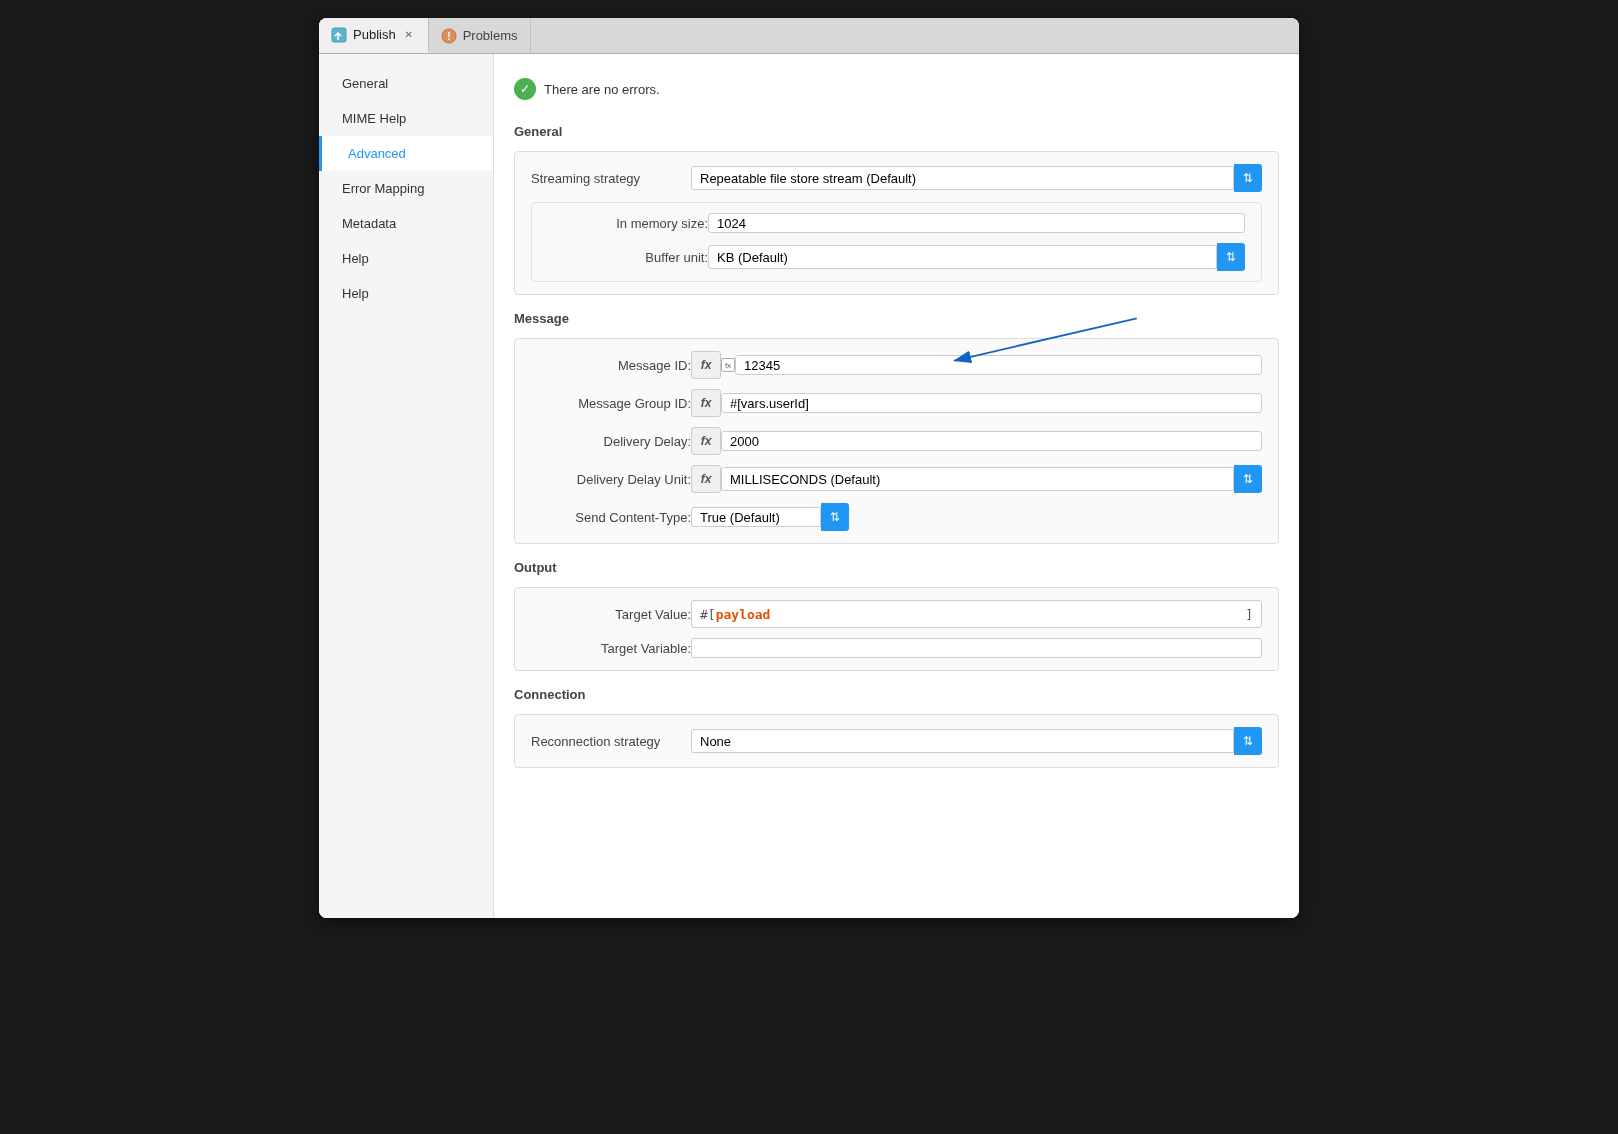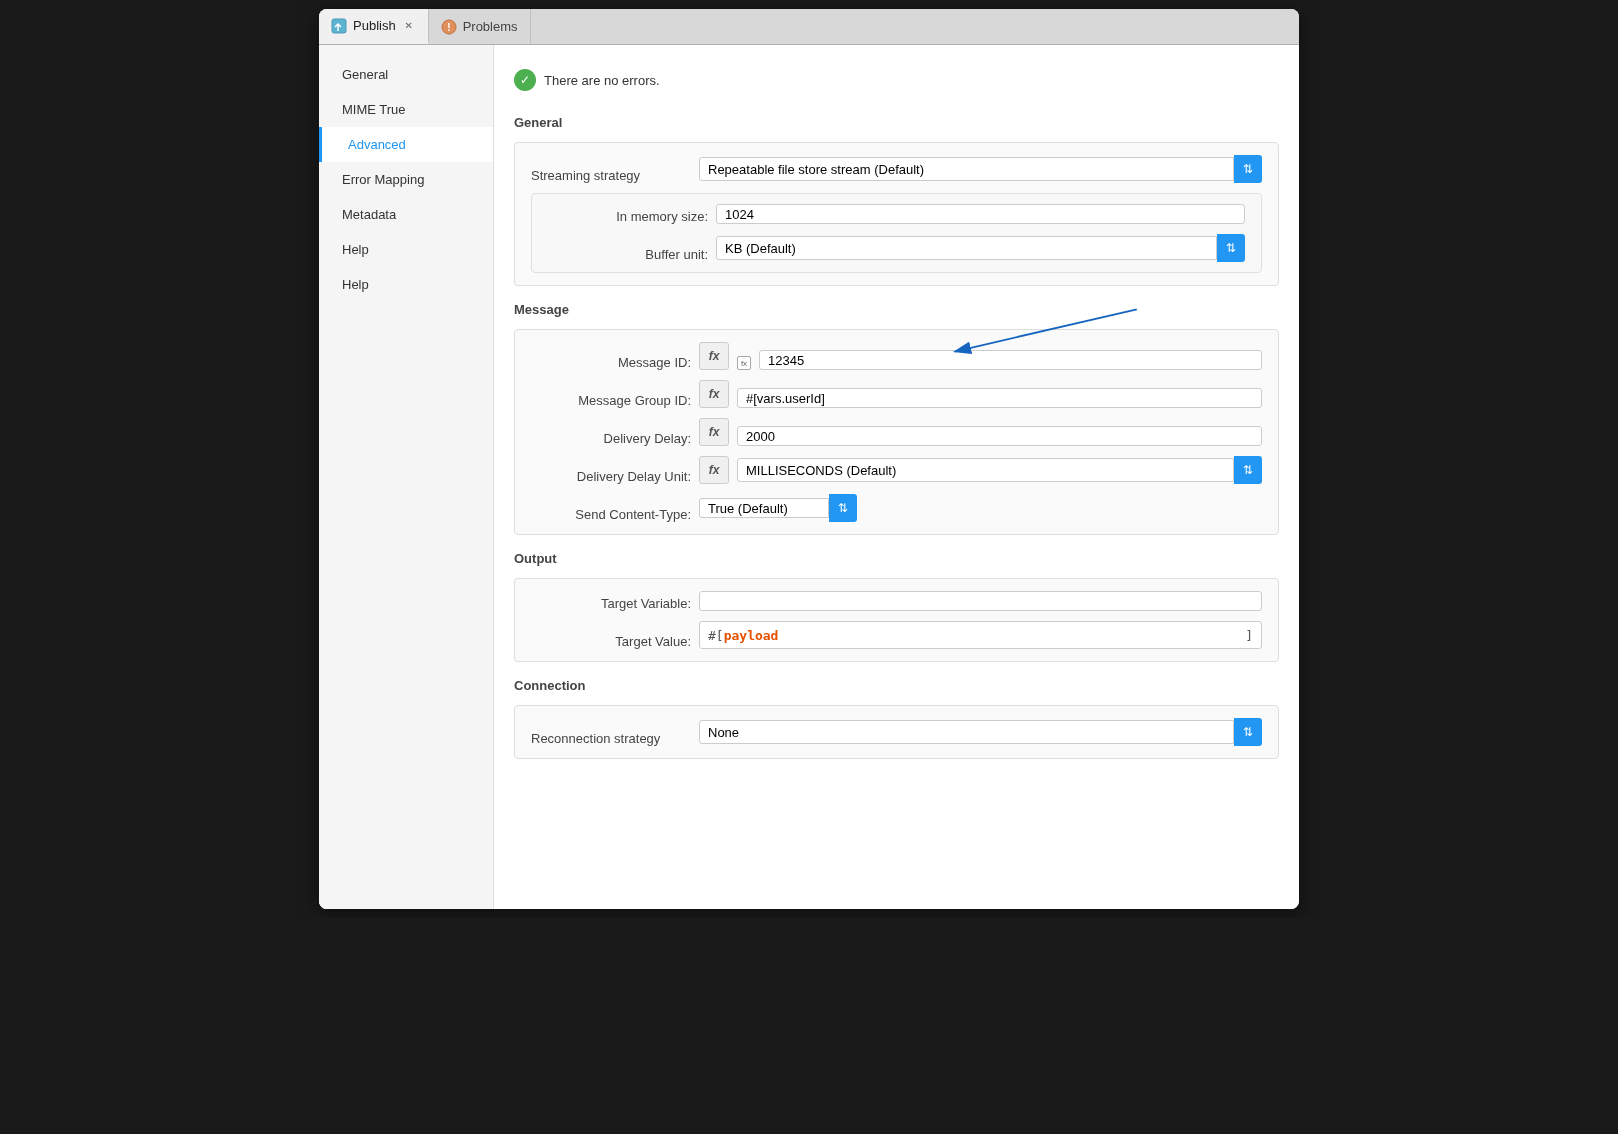--- a/index.html
+++ b/index.html
@@ -9,21 +9,21 @@
       font-size: 13px;
       color: #333;
     }
     .window {
       width: 980px;
       min-height: 900px;
       background: #f0f0f0;
       border-radius: 8px;
       overflow: hidden;
       box-shadow: 0 4px 20px rgba(0,0,0,0.5);
-      margin: 9px auto;
+      margin: 18px auto;
       display: flex;
       flex-direction: column;
     }
     
     .tab-bar {
       display: flex;
       align-items: stretch;
       background: #d8d8d8;
       border-bottom: 1px solid #b0b0b0;
       height: 36px;
@@ -139,23 +139,23 @@
     .section-body {
       border: 1px solid #ddd;
       border-radius: 4px;
       padding: 12px 16px;
       background: #fafafa;
     }
 
     
     .form-row {
       display: flex;
-      align-items: flex-end;
+      align-items: center;
       margin-bottom: 10px;
-      gap: 8px;
+      gap: 0;
     }
     .form-row:last-child { margin-bottom: 0; }
     .form-label {
       font-size: 13px;
       color: #444;
       min-width: 160px;
       text-align: right;
       flex-shrink: 0;
     }
     .form-label-left {
@@ -324,21 +324,21 @@
     </div>
   </div>
 
   <div class="main-content">
 
     <div class="sidebar">
       <div class="sidebar-item">
         <span>General</span>
       </div>
       <div class="sidebar-item">
-        <span>MIME True</span>
+        <span>MIME Help</span>
       </div>
       <div class="sidebar-item active">
         <span>Advanced</span>
       </div>
       <div class="sidebar-item">
         <span>Error Mapping</span>
       </div>
       <div class="sidebar-item">
         <span>Metadata</span>
       </div>
@@ -452,31 +452,31 @@
           </defs>
           <line x1="680" y1="10" x2="430" y2="68" stroke="#1565c0" stroke-width="2.5" marker-end="url(#arrowhead)"></line>
         </svg>
       </div>
 
       <div class="section section-divider">
         <div class="section-title">Output</div>
         <div class="section-body">
 
           <div class="form-row">
-            <span class="form-label">Target Variable:</span>
-            <input class="form-control" type="text" value="" style="">
-          </div>
-
-          <div class="form-row">
             <span class="form-label">Target Value:</span>
             <div class="target-value-field">
               <span style="color:#555;">#[</span>
               <span class="payload-orange">payload</span>
               <span style="color:#555; margin-left:auto;">]</span>
             </div>
+          </div>
+
+          <div class="form-row">
+            <span class="form-label">Target Variable:</span>
+            <input class="form-control" type="text" value="" style="">
           </div>
         </div>
       </div>
 
       <div class="section">
         <div class="section-title">Connection</div>
         <div class="section-body">
           <div class="form-row">
             <span class="form-label-left">Reconnection strategy</span>
             <div class="select-with-btn">

